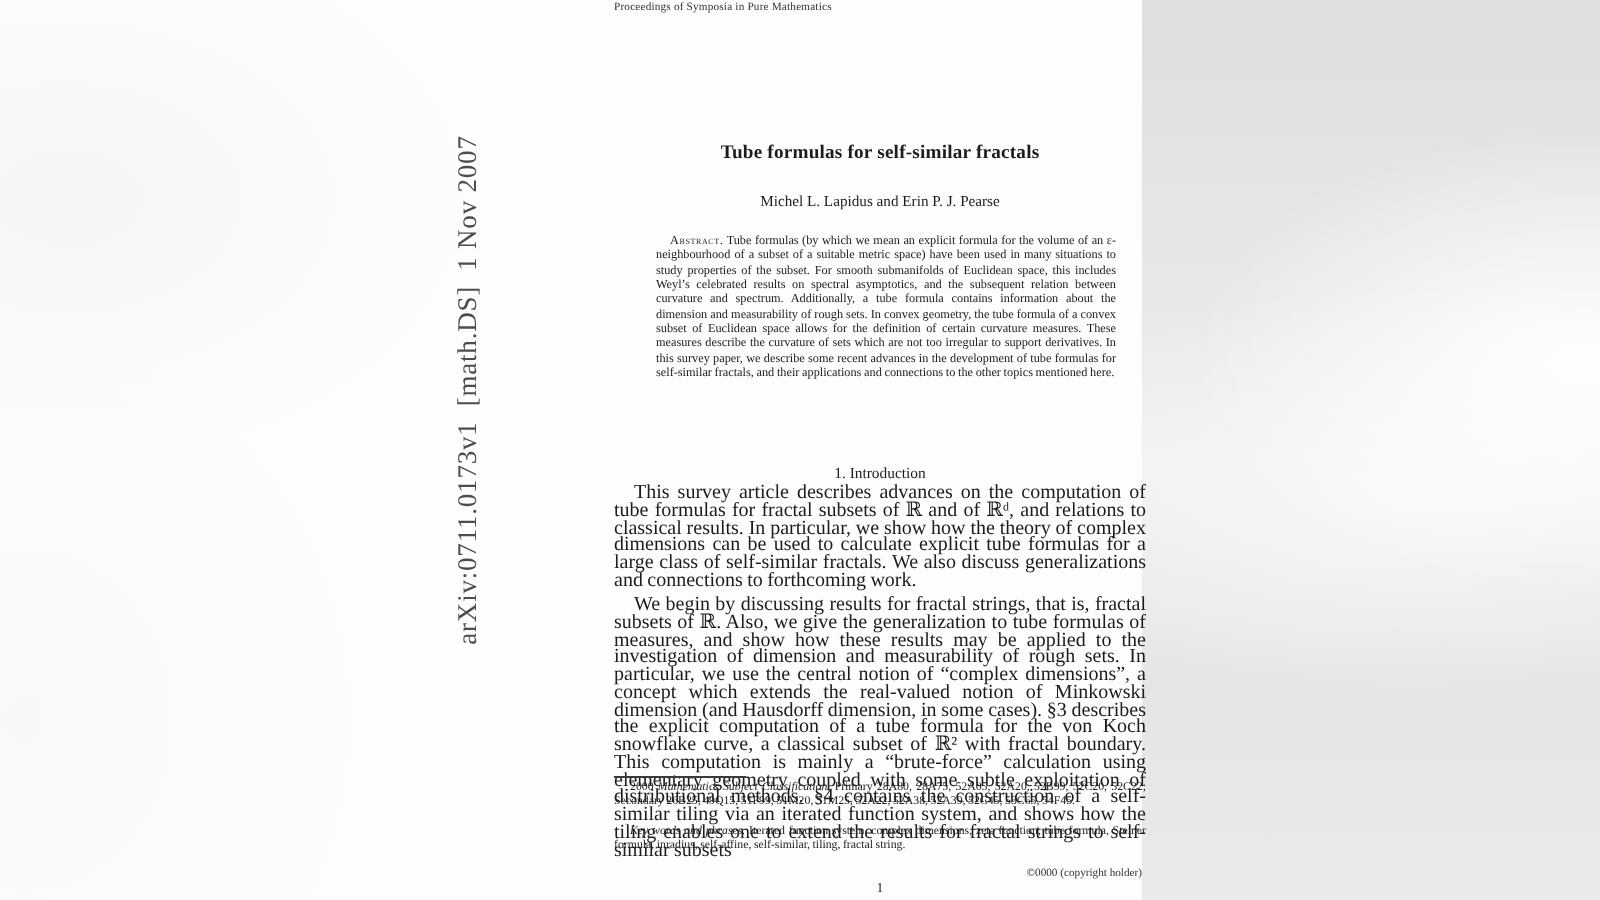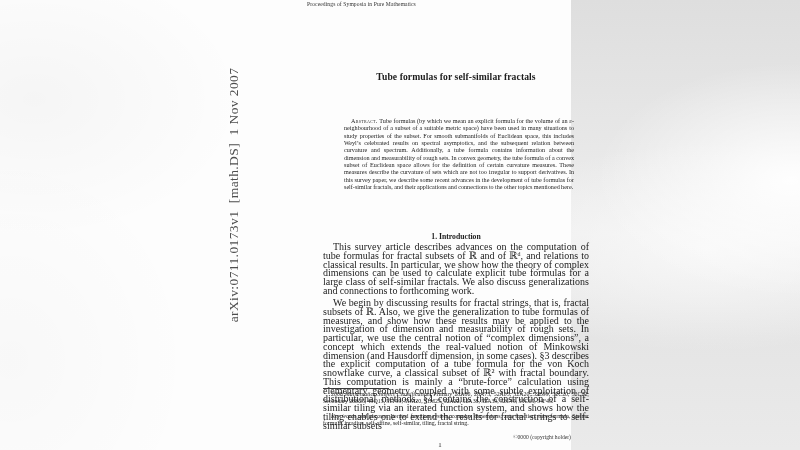--- a/index.html
+++ b/index.html
@@ -27,38 +27,38 @@
     position:absolute;left:234px;top:195px;
     transform:translate(-50%,-50%) rotate(-90deg);
     transform-origin:center center;
     white-space:nowrap;
     font-size:13.5px;color:#4d4d4d;letter-spacing:0.4px;
   }
   .running-header{
     position:absolute;left:307px;top:1px;width:266px;
     font-size:5.6px;color:#333;letter-spacing:0.1px;
   }
-  .content{position:absolute;left:307px;top:0;width:266px;height:329px;color:#1c1c1c;margin-left:16px;}
+  .content{position:absolute;left:307px;top:0;width:266px;height:329px;color:#1c1c1c;}
   .paper-title{
     position:absolute;top:71px;left:0;width:100%;margin:0;
     text-align:center;font-size:9.6px;font-weight:bold;letter-spacing:0.1px;
   }
   .paper-authors{
     position:absolute;top:96px;left:0;width:100%;
     text-align:center;font-size:7.6px;
   }
   .abstract{
     position:absolute;top:118px;left:21px;width:230px;margin:0;
     font-size:6.15px;line-height:7.35px;text-align:justify;text-indent:7px;
     word-spacing:-0.2px;
   }
   .abs-label{font-variant:small-caps;letter-spacing:0.3px;}
   .section-heading{
     position:absolute;top:232px;left:0;width:100%;
-    text-align:center;font-weight:bold;font-size:7.7px;
+    text-align:center;font-weight:normal;font-size:7.7px;
   }
   .body-para{
     position:absolute;left:0;width:266px;margin:0;
     font-size:10px;line-height:8.75px;text-align:justify;text-indent:10px;
     word-spacing:-0.3px;
   }
   .para-1{top:243px;}
   .para-2{top:299px;}
   .footnote-rule{
     position:absolute;top:388px;left:0;width:66px;height:1px;background:#3a3a3a;
@@ -90,20 +90,21 @@
   <div class="gray-bg"></div>
 
   <div class="arxiv-stamp">arXiv:0711.0173v1&nbsp;&nbsp;[math.DS]&nbsp;&nbsp;1 Nov 2007</div>
 
   <div class="running-header">Proceedings of Symposia in Pure Mathematics</div>
 
   <div class="content">
 
     <h1 class="paper-title">Tube formulas for self-similar fractals</h1>
 
+    <div class="paper-authors">Michel L. Lapidus and Erin P. J. Pearse</div>
 
     <p class="abstract"><span class="abs-label">Abstract.</span> <span>Tube formulas (by which we mean an explicit formula for the volume of an ε-neighbourhood of a subset of a suitable metric space) have been used in many situations to study properties of the subset. For smooth submanifolds of Euclidean space, this includes Weyl’s celebrated results on spectral asymptotics, and the subsequent relation between curvature and spectrum. Additionally, a tube formula contains information about the dimension and measurability of rough sets. In convex geometry, the tube formula of a convex subset of Euclidean space allows for the definition of certain curvature measures. These measures describe the curvature of sets which are not too irregular to support derivatives. In this survey paper, we describe some recent advances in the development of tube formulas for self-similar fractals, and their applications and connections to the other topics mentioned here.</span></p>
 
     <div class="section-heading">1. Introduction</div>
 
     <p class="body-para para-1">This survey article describes advances on the computation of tube formulas for fractal subsets of ℝ and of ℝᵈ, and relations to classical results. In particular, we show how the theory of complex dimensions can be used to calculate explicit tube formulas for a large class of self-similar fractals. We also discuss generalizations and connections to forthcoming work.</p>
 
     <p class="body-para para-2">We begin by discussing results for fractal strings, that is, fractal subsets of ℝ. Also, we give the generalization to tube formulas of measures, and show how these results may be applied to the investigation of dimension and measurability of rough sets. In particular, we use the central notion of “complex dimensions”, a concept which extends the real-valued notion of Minkowski dimension (and Hausdorff dimension, in some cases). §3 describes the explicit computation of a tube formula for the von Koch snowflake curve, a classical subset of ℝ² with fractal boundary. This computation is mainly a “brute-force” calculation using elementary geometry coupled with some subtle exploitation of distributional methods. §4 contains the construction of a self-similar tiling via an iterated function system, and shows how the tiling enables one to extend the results for fractal strings to self-similar subsets</p>
 
     <div class="footnote-rule"></div>

